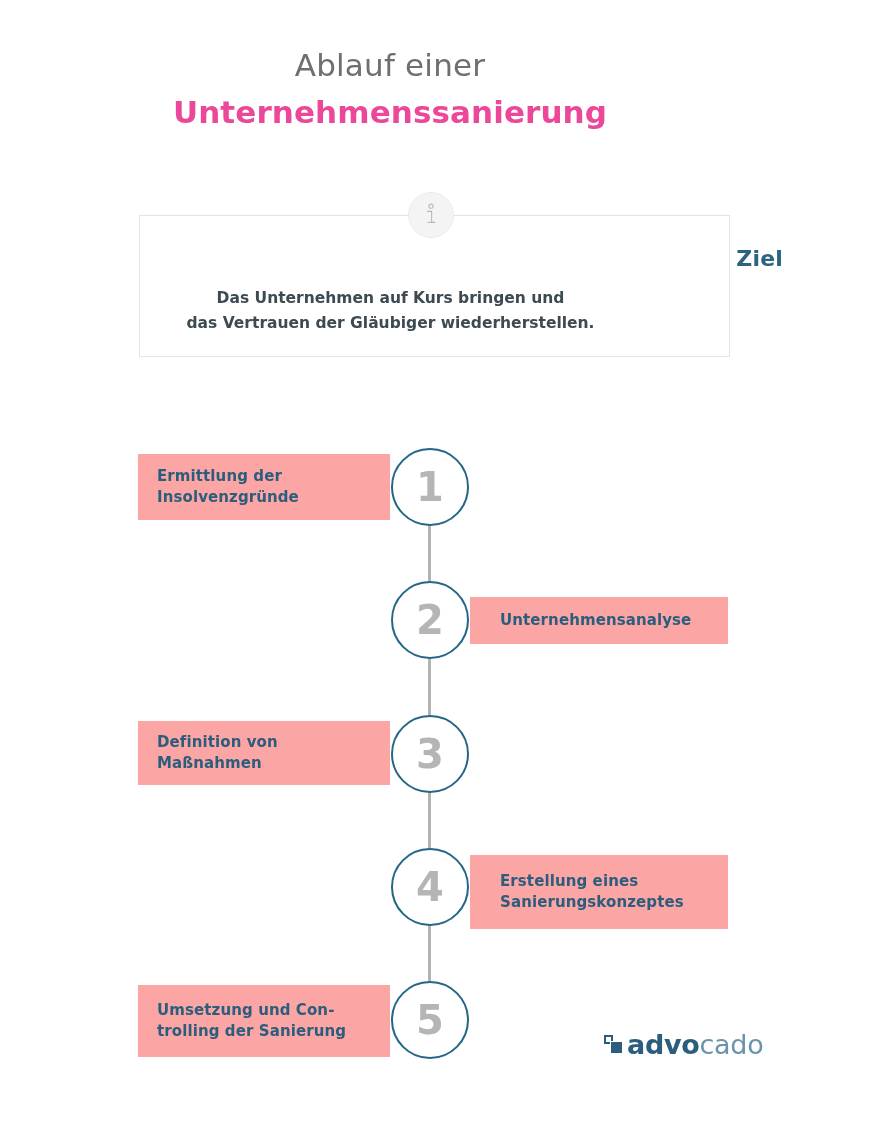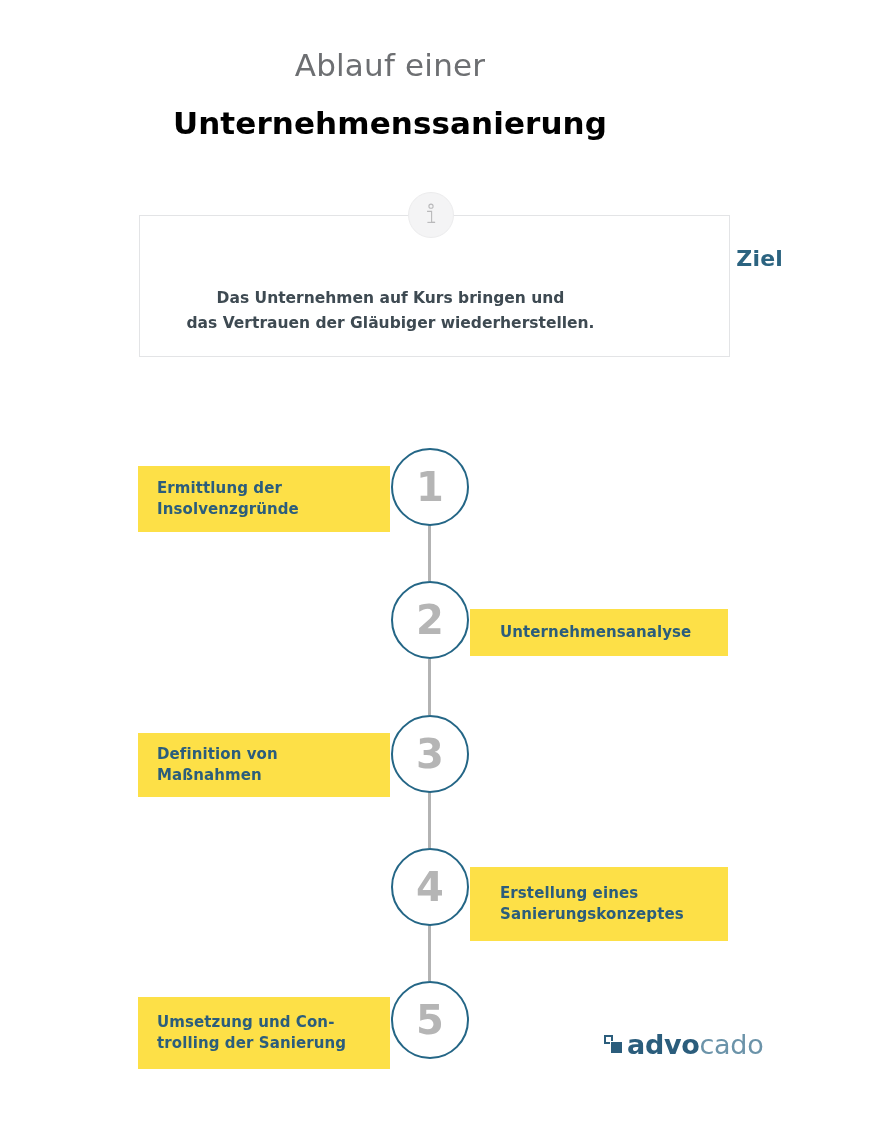--- a/index.html
+++ b/index.html
@@ -29,25 +29,25 @@
     font-size: 31px;
     font-weight: 400;
     color: #6d6f72;
     letter-spacing: 0.2px;
     line-height: 1.24;
     display: block;
   }
   .title-line2 {
     font-size: 31px;
     font-weight: 700;
-    color: #000000;
+    color: #ec4899;
     letter-spacing: 0.1px;
     line-height: 1.28;
     display: block;
-    margin-top: 20px;
+    margin-top: 9px;
   }
 
   
   .goal-card {
     position: absolute;
     left: 139px;
     top: 215px;
     width: 591px;
     height: 142px;
     border: 1px solid #e3e4e6;
@@ -104,26 +104,25 @@
   }
   .connector {
     position: absolute;
     left: 428px;
     width: 3px;
     background: #b3b3b3;
     z-index: 1;
   }
   .step-box {
     position: absolute;
-    background: #fde047;
+    background: #fca5a5;
     box-sizing: border-box;
     display: flex;
     align-items: center;
     z-index: 1;
-    margin-top: 12px;
   }
   .step-box.left {
     left: 138px;
     width: 252px;
     justify-content: flex-start;
     padding-left: 19px;
     padding-right: 40px;
   }
   .step-box.right {
     left: 470px;

